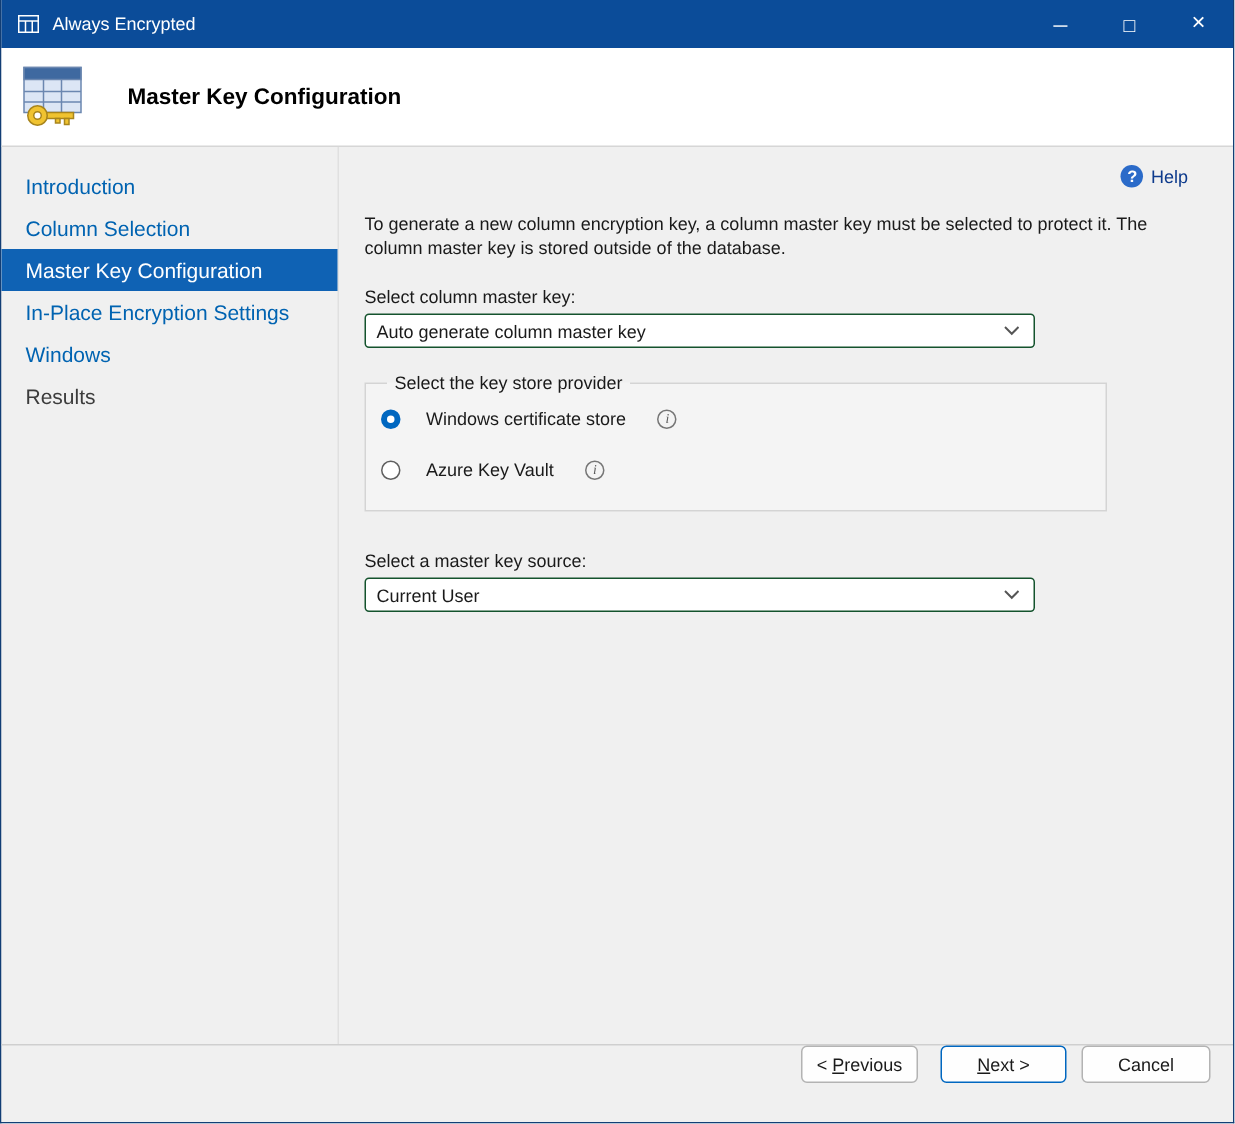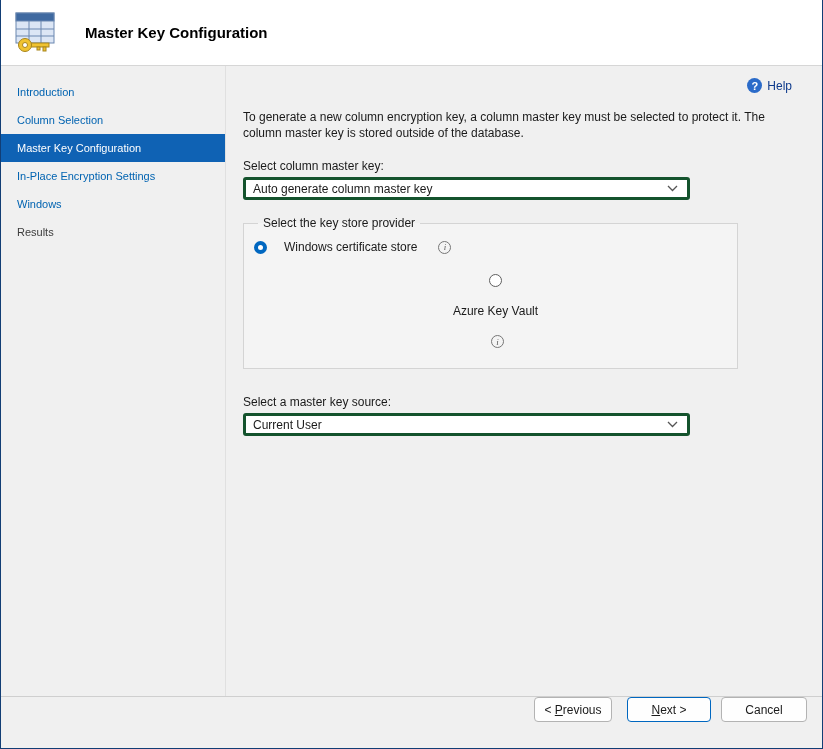--- a/index.html
+++ b/index.html
@@ -18,41 +18,41 @@
 
   
   .header { height:65px; background:#fff; border-bottom:1px solid #d6d6d6; display:flex;
     align-items:center; flex:0 0 65px; }
   .header-icon { margin:0 26px 0 12px; display:flex; }
   .header-title { font-size:15px; font-weight:bold; margin:0; color:#000; }
 
   
   .content { flex:1 1 auto; display:flex; background:#f0f0f0; min-height:0; }
   .sidebar { width:225px; flex:0 0 225px; padding-top:12px; border-right:1px solid #e0e0e0; box-sizing:border-box; }
-  .nav-item { padding:7px 8px 7px 16px; font-size:11px; color:#0063b1; cursor:pointer; line-height:14px; }
+  .nav-item { padding:7px 8px 7px 16px; font-size:14px; color:#0063b1; cursor:pointer; line-height:14px; }
   .nav-item.selected { background:#0f62b4; color:#fff; }
   .nav-item.disabled { color:#3c3c3c; cursor:default; }
 
   main { flex:1 1 auto; padding-left:17px; box-sizing:border-box; }
   .help-row { margin-top:12px; padding-right:30px; display:flex; justify-content:flex-end; }
   .help-link { display:inline-flex; align-items:center; gap:5px; color:#0d3a8c; text-decoration:none; cursor:pointer; }
   .help-icon { width:15px; height:15px; border-radius:50%; background:#2b6bc9; color:#fff;
     font-size:11px; font-weight:bold; display:flex; align-items:center; justify-content:center; }
   .intro { width:548px; margin:16px 0 0; line-height:16px; }
   .field-label { display:block; margin:18px 0 4px; }
-  .combo { width:447px; height:23px; box-sizing:border-box; background:#fff; border:3px solid #14532d;
+  .combo { width:447px; height:23px; box-sizing:border-box; background:#fff; border:1px solid #14532d;
     border-radius:3px; display:flex; align-items:center; justify-content:space-between;
     padding:0 9px 0 7px; cursor:default; }
   .combo .chev { display:flex; }
 
   fieldset.group { width:495px; margin:16px 0 0; padding:10px 0 20px 10px; box-sizing:border-box;
     border:1px solid #d4d4d4; background:#f4f4f4; }
   fieldset.group legend { font-size:12px; padding:0 5px; margin-left:4px; color:#1a1a1a; }
   .radio-row { display:flex; align-items:center; gap:17px; cursor:pointer; }
-  .radio-row + .radio-row { margin-top:20px;flex-direction:column; }
+  .radio-row + .radio-row { margin-top:20px; }
   .radio { width:13px; height:13px; border-radius:50%; background:#fff; border:1px solid #5f5f5f; box-sizing:border-box; flex:0 0 13px; }
   .radio.checked { border:4px solid #0067c0; }
   .info-icon { width:13px; height:13px; border-radius:50%; border:1px solid #767676; color:#5a5a5a;
     font-size:9px; font-style:italic; font-family:"Liberation Serif","DejaVu Serif",serif;
     display:flex; align-items:center; justify-content:center; margin-left:4px; box-sizing:border-box; }
 
   .source-label { margin-top:26px; }
 
   
   .footer { flex:0 0 52px; border-top:1px solid #cfcfcf; background:#f0f0f0; display:flex;
@@ -62,20 +62,36 @@
   .btn-previous { width:78px; }
   .btn-next { width:84px; margin-left:15px; border-color:#0067c0; }
   .btn-cancel { width:86px; margin-left:10px; }
   .u { text-decoration:underline; }
 </style>
 </head>
 <body>
 
 <div class="window">
 
+  <div class="titlebar">
+    <span class="titlebar-icon">
+      <svg width="16" height="16" viewBox="0 0 16 16">
+        <rect x="1.5" y="2.5" width="13" height="11" fill="none" stroke="#ffffff"></rect>
+        <line x1="1.5" y1="6" x2="14.5" y2="6" stroke="#ffffff"></line>
+        <line x1="6" y1="6" x2="6" y2="13.5" stroke="#ffffff"></line>
+        <line x1="10.5" y1="6" x2="10.5" y2="13.5" stroke="#ffffff"></line>
+      </svg>
+    </span>
+    <span class="titlebar-title">Always Encrypted</span>
+    <div class="titlebar-controls">
+      <div class="tb-btn">─</div>
+      <div class="tb-btn">□</div>
+      <div class="tb-btn close">×</div>
+    </div>
+  </div>
 
   <div class="header">
     <span class="header-icon">
       <svg width="46" height="42" viewBox="0 0 46 42">
         <rect x="3" y="1" width="38" height="30" fill="#dce6f5" stroke="#6b87b0"></rect>
         <rect x="3" y="1" width="38" height="8" fill="#3f69a0" stroke="#6b87b0"></rect>
         <line x1="16" y1="9" x2="16" y2="31" stroke="#6b87b0"></line>
         <line x1="28" y1="9" x2="28" y2="31" stroke="#6b87b0"></line>
         <line x1="3" y1="17" x2="41" y2="17" stroke="#6b87b0"></line>
         <line x1="3" y1="24" x2="41" y2="24" stroke="#6b87b0"></line>

